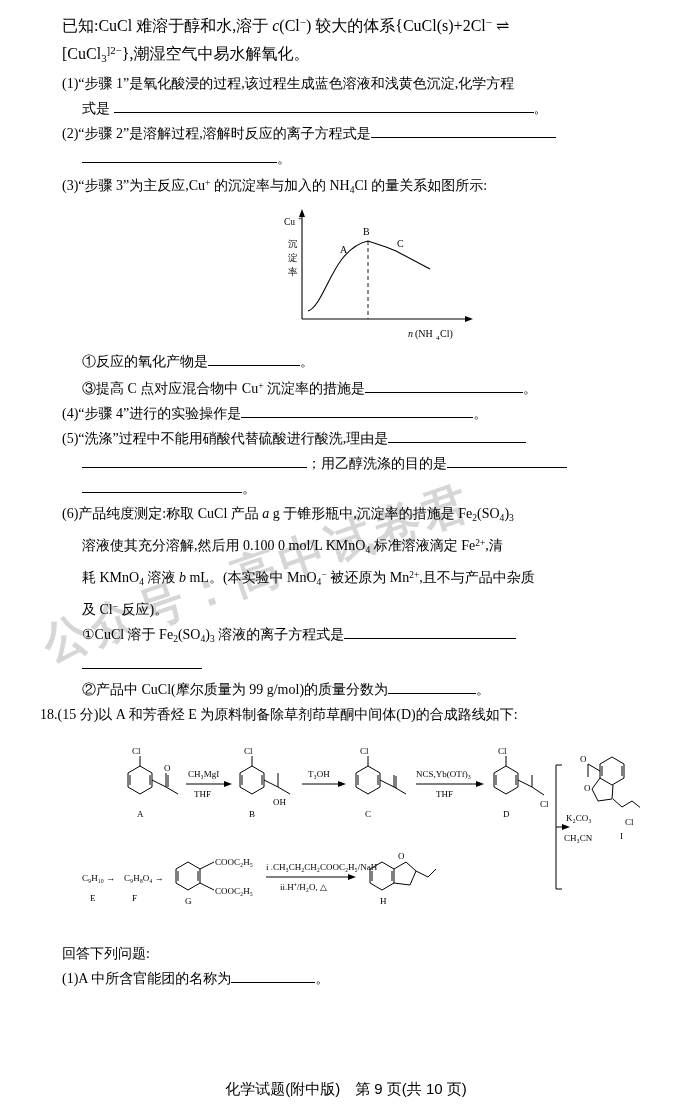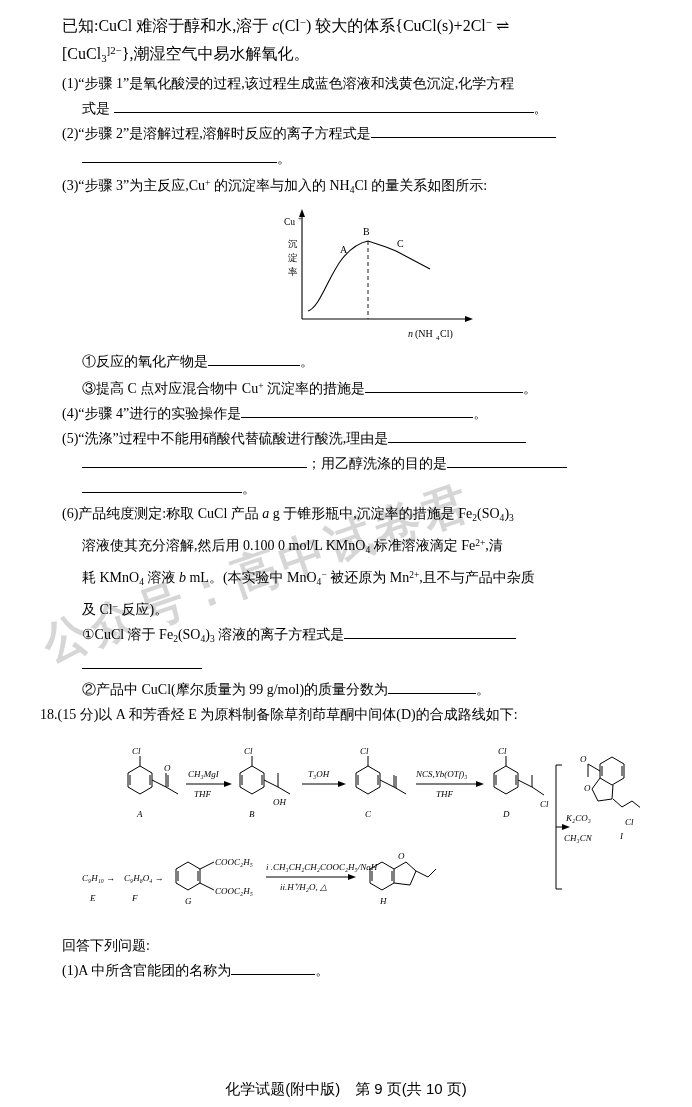--- a/index.html
+++ b/index.html
@@ -82,21 +82,20 @@
     bottom: 8px;
     text-align: center;
     font-size: 15px;
     font-family: Liberation Sans, sans-serif;
   }
   .scheme {
     position: relative;
     width: 560px;
     height: 200px;
     margin: 2px 0 0 18px;
-    font-style: italic;
   }
   .lbl { font-size: 9px; font-family: "Liberation Serif", serif; }
   .eqline { font-size: 16px; line-height: 25px; }
 </style>
 </head>
 <body>
 
 <div class="page">
 
   <div class="watermark">公众号：高中试卷君</div>
@@ -338,21 +337,21 @@
           <line x1="336" y1="142" x2="330" y2="156"></line>
           <line x1="330" y1="156" x2="314" y2="154"></line>
           <line x1="336" y1="142" x2="348" y2="148"></line>
           <line x1="348" y1="148" x2="356" y2="140"></line>
         </g>
         <text x="318" y="130" class="lbl" font-family="Liberation Serif, serif">O</text>
         <text x="300" y="175" class="lbl" font-family="Liberation Serif, serif">H</text>
       </svg>
     </div>
 
-    <p style="margin-top:4px">
+    <p style="margin-top:12px">
       <span>回答下列问题:</span>
     </p>
     <p class="hang2" style="padding-left:0">
       <span>(1)A 中所含官能团的名称为</span><span class="blank" style="width:84px"></span><span>。</span>
     </p>
   </div>
 
   <div class="footer">化学试题(附中版)　第 9 页(共 10 页)</div>
 </div>
 

